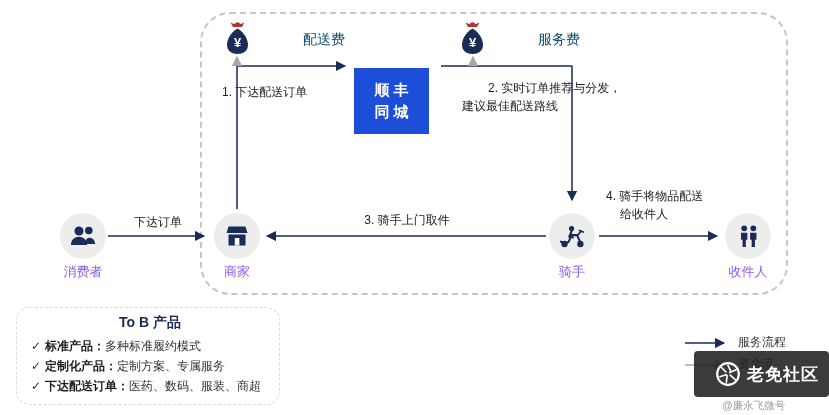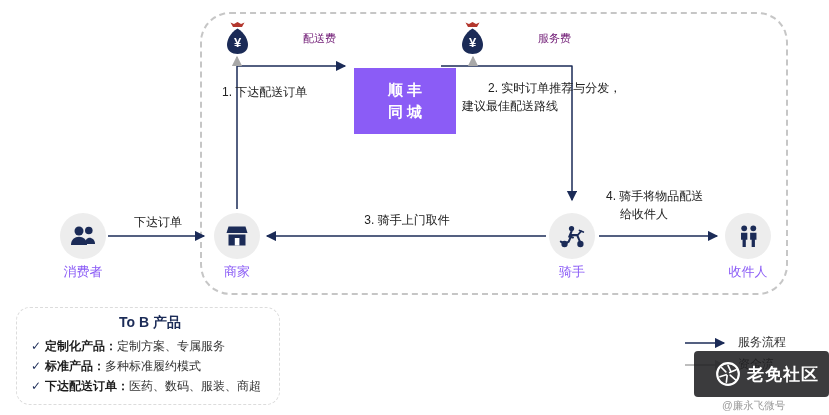--- a/index.html
+++ b/index.html
@@ -6,35 +6,35 @@
   body { font-family:"Liberation Sans","DejaVu Sans",sans-serif; background:#ffffff; }
   .stage { position:relative; width:829px; height:415px; background:#fff; overflow:hidden; }
   .abs { position:absolute; }
 
   .flow-frame {
     position:absolute; left:200px; top:12px; width:588px; height:283px;
     border:2px dashed #c6c6c6; border-radius:30px;
   }
 
   .hub-box {
-    position:absolute; left:354px; top:68px; width:102px; height:66px;
-    background:#8b5cf6; color:#fff; display:flex; flex-direction:column;
+    position:absolute; left:354px; top:68px; width:75px; height:66px;
+    background:#1d4ed8; color:#fff; display:flex; flex-direction:column;
     align-items:center; justify-content:center; gap:3px;
   }
   .hub-box div { font-size:15px; font-weight:bold; letter-spacing:4px; padding-left:4px; }
 
   .node-circle {
     position:absolute; width:46px; height:46px; border-radius:50%;
     background:#ededed; display:flex; align-items:center; justify-content:center;
   }
   .node-label {
     position:absolute; width:80px; text-align:center; font-size:13px; color:#8b5cf6;
   }
 
-  .fee-label { position:absolute; font-size:11px; color:#701a75;padding-left:48px; }
+  .fee-label { position:absolute; font-size:14px; color:#0c4a6e;padding-left:48px; }
 
   .step-text { position:absolute; font-size:12px; color:#222; white-space:nowrap; }
 
   .svg-overlay { position:absolute; left:0; top:0; pointer-events:none; }
 
   .tob-box {
     position:absolute; left:16px; top:307px; width:264px; height:98px;
     border:1.5px dashed #dcdcdc; border-radius:14px; background:#fff;
     padding:6px 10px 0 14px;
   }
@@ -143,24 +143,24 @@
       <path d="M4.2 8 L10.8 8 L10.8 15.5 L9.2 15.5 L9.2 23 L5.8 23 L5.8 15.5 L4.2 15.5 Z" fill="#1b2b57"></path>
       <circle cx="17" cy="3.5" r="3" fill="#1b2b57"></circle>
       <path d="M13.7 8 L20.3 8 L20.3 15.5 L18.7 15.5 L18.7 23 L15.3 23 L15.3 15.5 L13.7 15.5 Z" fill="#1b2b57"></path>
     </svg>
   </div>
   <div class="node-label" style="left:708px; top:263px;">收件人</div>
 
   <div class="tob-box">
     <div class="tob-title">To B 产品</div>
     <div class="tob-item">
-      <span class="check">✓</span><span class="bold">定制化产品：</span><span>定制方案、专属服务</span>
+      <span class="check">✓</span><span class="bold">标准产品：</span><span>多种标准履约模式</span>
     </div>
     <div class="tob-item">
-      <span class="check">✓</span><span class="bold">标准产品：</span><span>多种标准履约模式</span>
+      <span class="check">✓</span><span class="bold">定制化产品：</span><span>定制方案、专属服务</span>
     </div>
     <div class="tob-item">
       <span class="check">✓</span><span class="bold">下达配送订单：</span><span>医药、数码、服装、商超</span>
     </div>
   </div>
 
   <div class="legend-row" style="left:684px; top:356px; z-index:1;">
     <svg width="46" height="10" viewBox="0 0 46 10">
       <path d="M1,5 L40,5" stroke="#a8a8a8" stroke-width="1.5" marker-end="url(#arrG)"></path>
     </svg>

